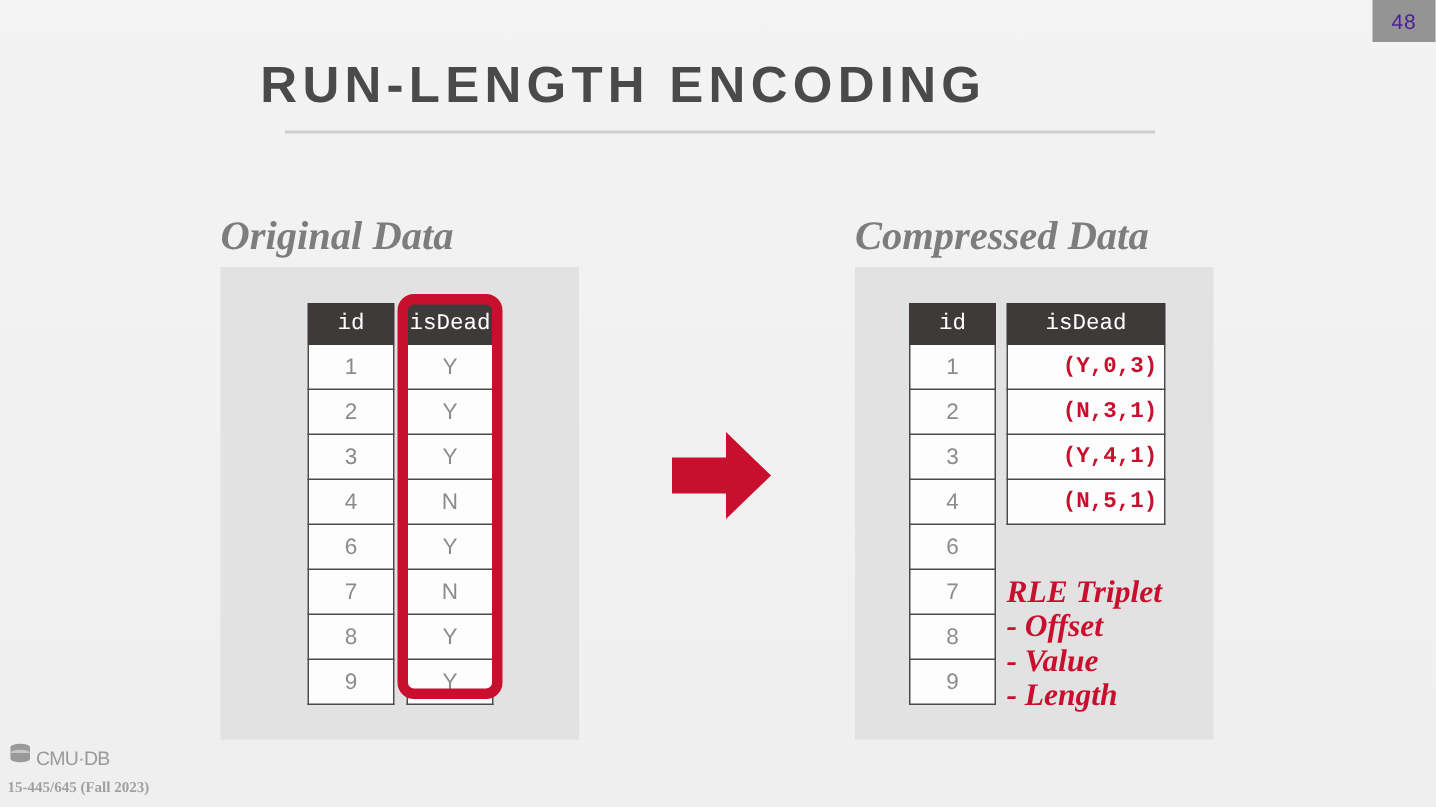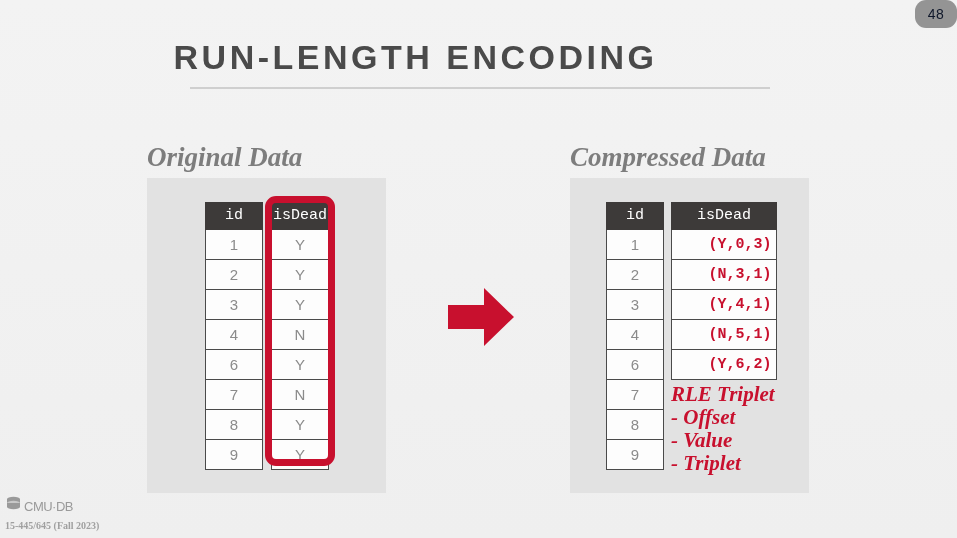--- a/index.html
+++ b/index.html
@@ -21,27 +21,26 @@
   }
 
   
   .page-badge {
     position: absolute;
     top: 0;
     right: 0;
     width: 42px;
     height: 28px;
     background: #949494;
-    color: #0f172a;
+    color: #4c1d95;
     font-size: 14px;
     display: flex;
     align-items: center;
     justify-content: center;
     letter-spacing: 0.5px;
-    border-radius: 11px;
   }
 
   
   .title {
     position: absolute;
     top: 38px;
     left: 0;
     width: 831px;
     text-align: center;
     font-size: 34px;
@@ -316,31 +315,28 @@
         </tr>
     <tr>
           <td class="cell rle">(N,3,1)</td>
         </tr>
     <tr>
           <td class="cell rle">(Y,4,1)</td>
         </tr>
     <tr>
           <td class="cell rle">(N,5,1)</td>
         </tr>
-    <tr>
-          <td class="cell rle">(Y,6,2)</td>
-        </tr>
   </tbody>
     </table>
 
   <div class="rle-legend">
     <div>RLE Triplet</div>
     <div>- Offset</div>
     <div>- Value</div>
-    <div>- Triplet</div>
+    <div>- Length</div>
   </div>
 
   <div class="footer-logo">
     <span>
       <svg width="17" height="16" viewBox="0 0 17 16" xmlns="http://www.w3.org/2000/svg">
         <ellipse cx="8.5" cy="3" rx="6.5" ry="2.2" fill="#9a9a9a"></ellipse>
         <rect x="2" y="3" width="13" height="4" fill="#9a9a9a"></rect>
         <ellipse cx="8.5" cy="7" rx="6.5" ry="2.2" fill="#c8c8c8"></ellipse>
         <rect x="2" y="7" width="13" height="4" fill="#9a9a9a"></rect>
         <ellipse cx="8.5" cy="11" rx="6.5" ry="2.2" fill="#9a9a9a"></ellipse>

